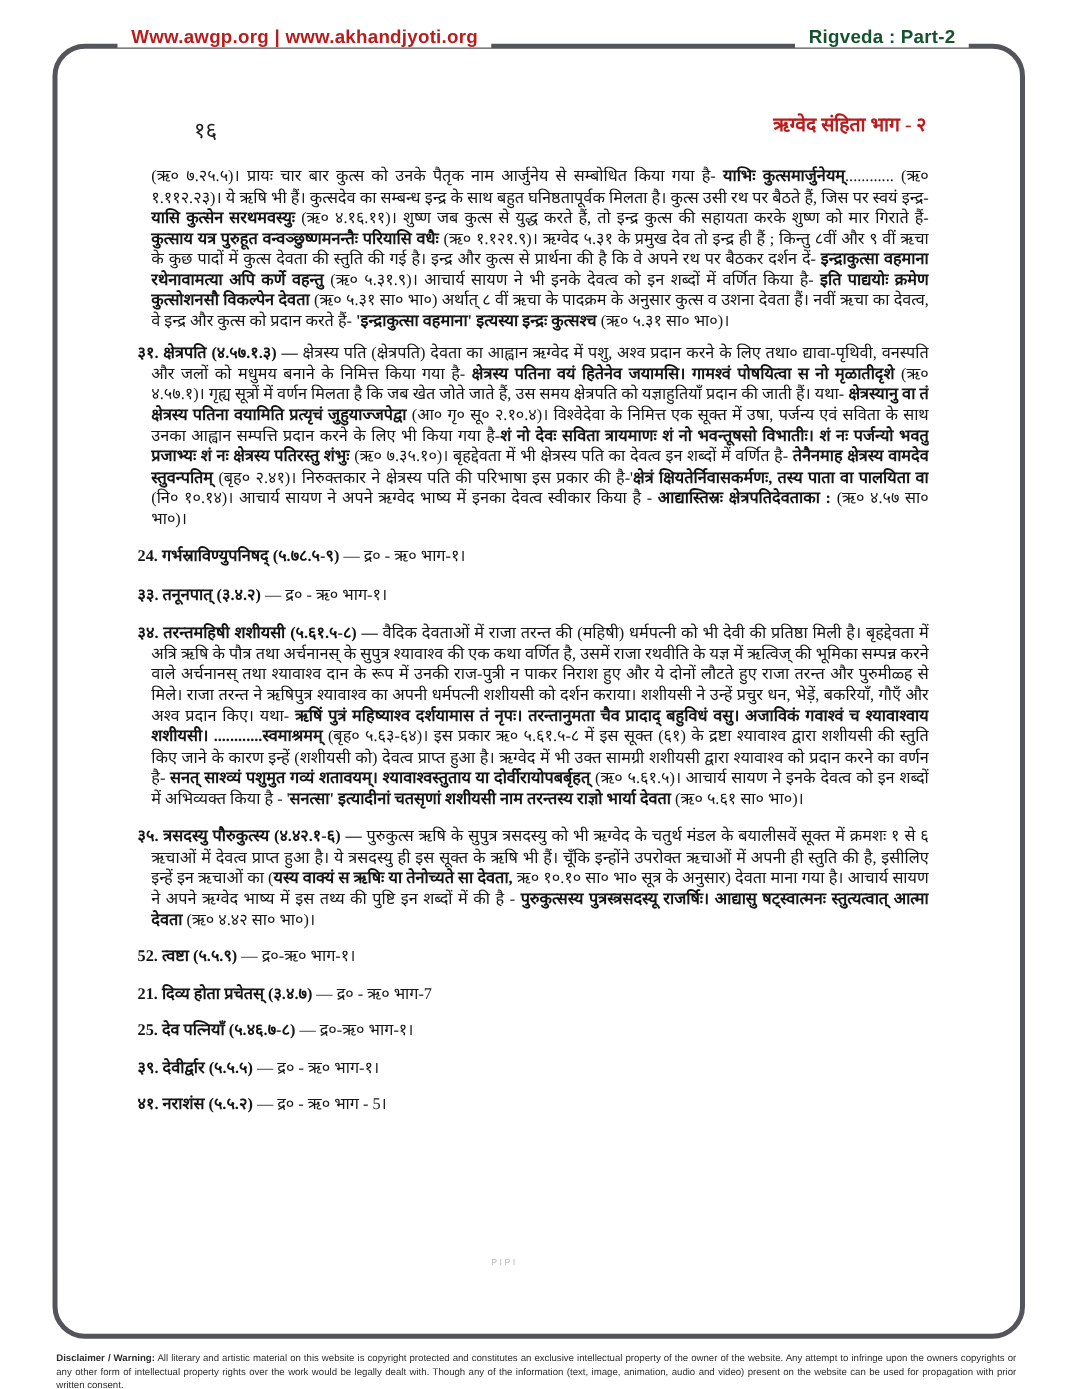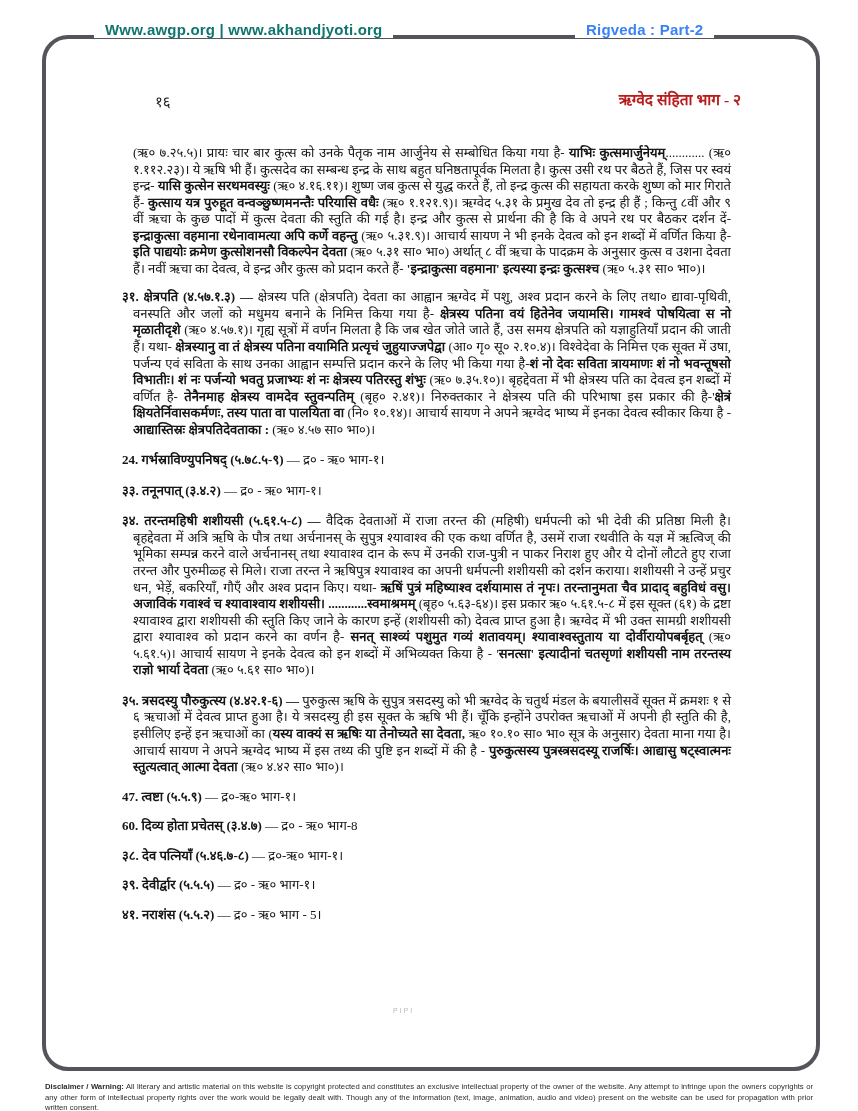--- a/index.html
+++ b/index.html
@@ -9,46 +9,46 @@
     font-family:"Liberation Serif","DejaVu Serif",serif;
     -webkit-font-smoothing:antialiased;
   }
   
   .banner-label {
     position:absolute; top:21px; z-index:3;
     font-family:"Liberation Sans","DejaVu Sans",sans-serif;
     font-weight:bold; font-size:15px; letter-spacing:.2px;
     background:#ffffff; padding:0 11px; white-space:nowrap;
   }
-  .banner-left  { left:94px;  color:#0f766e; }
-  .banner-right { left:575px; color:#3b82f6; }
+  .banner-left  { left:94px;  color:#b91c1c; }
+  .banner-right { left:636px; color:#14532d; }
 
   
   .frame {
     position:absolute; left:42px; top:35px;
     width:770px; height:1028px;
     border:4px solid #54555a; border-radius:26px;
     background:#ffffff; z-index:1;
   }
 
   .page-num {
     position:absolute; left:155px; top:91px; z-index:2;
-    font-size:15px; color:#242424;
+    font-size:18px; color:#242424;
   }
   .page-title {
     position:absolute; right:117px; top:88px; z-index:2;
     font-size:15.5px; font-weight:bold; color:#b91c1c; white-space:nowrap;
   }
 
   .body-text {
     position:absolute; left:110px; top:133px; width:633px; z-index:2;
     font-size:13px; line-height:16.55px; color:#151515;
     text-align:justify; max-height:882px; overflow:hidden;
   }
-  .body-text p { margin:12px; padding-left:11px; }
+  .body-text p { margin:0; padding-left:11px; }
   .body-text p.entry { text-indent:-11px; }
   .body-text .b { font-weight:700; }
   .gap-s { margin-top:9px !important; }
   .gap-m { margin-top:14px !important; }
   .gap-l { margin-top:13px !important; }
 
   .scan-artifact {
     position:absolute; left:393px; top:1007px; z-index:2;
     font-family:"Liberation Sans","DejaVu Sans",sans-serif;
     font-size:7px; color:#b9b9bc; letter-spacing:2px;
@@ -73,23 +73,23 @@
 <div class="page-num">१६</div>
 <div class="page-title">ऋग्वेद संहिता भाग - २</div>
 
 <div class="body-text">
   <p><span>(ऋ० ७.२५.५)। प्रायः चार बार कुत्स को उनके पैतृक नाम आर्जुनेय से सम्बोधित किया गया है- </span><span class="b">याभिः कुत्समार्जुनेयम्</span><span>............ (ऋ० १.११२.२३)। ये ऋषि भी हैं। कुत्सदेव का सम्बन्ध इन्द्र के साथ बहुत घनिष्ठतापूर्वक मिलता है। कुत्स उसी रथ पर बैठते हैं, जिस पर स्वयं इन्द्र- </span><span class="b">यासि कुत्सेन सरथमवस्युः</span><span> (ऋ० ४.१६.११)। शुष्ण जब कुत्स से युद्ध करते हैं, तो इन्द्र कुत्स की सहायता करके शुष्ण को मार गिराते हैं- </span><span class="b">कुत्साय यत्र पुरुहूत वन्वञ्छुष्णमनन्तैः परियासि वधैः</span><span> (ऋ० १.१२१.९)। ऋग्वेद ५.३१ के प्रमुख देव तो इन्द्र ही हैं ; किन्तु ८वीं और ९ वीं ऋचा के कुछ पादों में कुत्स देवता की स्तुति की गई है। इन्द्र और कुत्स से प्रार्थना की है कि वे अपने रथ पर बैठकर दर्शन दें- </span><span class="b">इन्द्राकुत्सा वहमाना रथेनावामत्या अपि कर्णे वहन्तु</span><span> (ऋ० ५.३१.९)। आचार्य सायण ने भी इनके देवत्व को इन शब्दों में वर्णित किया है- </span><span class="b">इति पाद्ययोः क्रमेण कुत्सोशनसौ विकल्पेन देवता</span><span> (ऋ० ५.३१ सा० भा०) अर्थात् ८ वीं ऋचा के पादक्रम के अनुसार कुत्स व उशना देवता हैं। नवीं ऋचा का देवत्व, वे इन्द्र और कुत्स को प्रदान करते हैं- </span><span class="b">'इन्द्राकुत्सा वहमाना' इत्यस्या इन्द्रः कुत्सश्च</span><span> (ऋ० ५.३१ सा० भा०)।</span></p>
   <p class="entry gap-s"><span class="b">३१. क्षेत्रपति (४.५७.१.३) — </span><span>क्षेत्रस्य पति (क्षेत्रपति) देवता का आह्वान ऋग्वेद में पशु, अश्व प्रदान करने के लिए तथा० द्यावा-पृथिवी, वनस्पति और जलों को मधुमय बनाने के निमित्त किया गया है- </span><span class="b">क्षेत्रस्य पतिना वयं हितेनेव जयामसि। गामश्वं पोषयित्वा स नो मृळातीदृशे</span><span> (ऋ० ४.५७.१)। गृह्य सूत्रों में वर्णन मिलता है कि जब खेत जोते जाते हैं, उस समय क्षेत्रपति को यज्ञाहुतियाँ प्रदान की जाती हैं। यथा- </span><span class="b">क्षेत्रस्यानु वा तं क्षेत्रस्य पतिना वयामिति प्रत्यृचं जुहुयाज्जपेद्वा</span><span> (आ० गृ० सू० २.१०.४)। विश्वेदेवा के निमित्त एक सूक्त में उषा, पर्जन्य एवं सविता के साथ उनका आह्वान सम्पत्ति प्रदान करने के लिए भी किया गया है-</span><span class="b">शं नो देवः सविता त्रायमाणः शं नो भवन्तूषसो विभातीः। शं नः पर्जन्यो भवतु प्रजाभ्यः शं नः क्षेत्रस्य पतिरस्तु शंभुः</span><span> (ऋ० ७.३५.१०)। बृहद्देवता में भी क्षेत्रस्य पति का देवत्व इन शब्दों में वर्णित है- </span><span class="b">तेनैनमाह क्षेत्रस्य वामदेव स्तुवन्पतिम्</span><span> (बृह० २.४१)। निरुक्तकार ने क्षेत्रस्य पति की परिभाषा इस प्रकार की है-'</span><span class="b">क्षेत्रं क्षियतेर्निवासकर्मणः,  तस्य पाता वा पालयिता वा</span><span> (नि० १०.१४)। आचार्य सायण ने अपने ऋग्वेद भाष्य में इनका देवत्व स्वीकार किया है -  </span><span class="b">आद्यास्तिस्रः  क्षेत्रपतिदेवताका :</span><span> (ऋ० ४.५७ सा० भा०)।</span></p>
   <p class="entry gap-m"><span class="b">24. गर्भस्राविण्युपनिषद् (५.७८.५-९)</span><span>  —  द्र० - ऋ० भाग-१।</span></p>
   <p class="entry gap-m"><span class="b">३३. तनूनपात् (३.४.२)</span><span>  —  द्र० - ऋ० भाग-१।</span></p>
   <p class="entry gap-m"><span class="b">३४. तरन्तमहिषी शशीयसी (५.६१.५-८) — </span><span>वैदिक देवताओं में राजा तरन्त की (महिषी) धर्मपत्नी को भी देवी की प्रतिष्ठा मिली है। बृहद्देवता में अत्रि ऋषि के पौत्र तथा अर्चनानस् के सुपुत्र श्यावाश्व की एक कथा वर्णित है, उसमें राजा रथवीति के यज्ञ में ऋत्विज् की भूमिका सम्पन्न करने वाले अर्चनानस् तथा श्यावाश्व दान के रूप में उनकी राज-पुत्री न पाकर निराश हुए और ये दोनों लौटते हुए राजा तरन्त और पुरुमीळ्ह से मिले। राजा तरन्त ने ऋषिपुत्र श्यावाश्व का अपनी धर्मपत्नी शशीयसी को दर्शन कराया। शशीयसी ने उन्हें प्रचुर धन, भेड़ें, बकरियाँ, गौएँ और अश्व प्रदान किए। यथा- </span><span class="b">ऋषिं पुत्रं महिष्याश्व दर्शयामास तं नृपः। तरन्तानुमता चैव प्रादाद् बहुविधं वसु। अजाविकं गवाश्वं च श्यावाश्वाय शशीयसी। ............स्वमाश्रमम्</span><span> (बृह० ५.६३-६४)। इस प्रकार ऋ० ५.६१.५-८ में इस सूक्त (६१) के द्रष्टा श्यावाश्व द्वारा शशीयसी की स्तुति किए जाने के कारण इन्हें (शशीयसी को) देवत्व प्राप्त हुआ है। ऋग्वेद में भी उक्त सामग्री शशीयसी द्वारा श्यावाश्व को प्रदान करने का वर्णन है- </span><span class="b">सनत् साश्व्यं पशुमुत गव्यं शतावयम्। श्यावाश्वस्तुताय या दोर्वीरायोपबर्बृहत्</span><span> (ऋ० ५.६१.५)। आचार्य सायण ने इनके देवत्व को इन शब्दों में अभिव्यक्त किया है - '</span><span class="b">सनत्सा' इत्यादीनां चतसृणां शशीयसी नाम तरन्तस्य राज्ञो भार्या देवता</span><span> (ऋ० ५.६१ सा० भा०)।</span></p>
   <p class="entry gap-m"><span class="b">३५. त्रसदस्यु पौरुकुत्स्य (४.४२.१-६) — </span><span>पुरुकुत्स ऋषि के सुपुत्र त्रसदस्यु को भी ऋग्वेद के चतुर्थ मंडल के बयालीसवें सूक्त में क्रमशः १ से ६ ऋचाओं में देवत्व प्राप्त हुआ है। ये त्रसदस्यु ही इस सूक्त के ऋषि भी हैं। चूँकि इन्होंने उपरोक्त ऋचाओं में अपनी ही स्तुति की है, इसीलिए इन्हें इन ऋचाओं का (</span><span class="b">यस्य वाक्यं स ऋषिः या तेनोच्यते सा देवता,</span><span> ऋ० १०.१० सा० भा० सूत्र के अनुसार) देवता माना गया है। आचार्य सायण ने अपने ऋग्वेद भाष्य में इस तथ्य की पुष्टि इन शब्दों में की है - </span><span class="b">पुरुकुत्सस्य पुत्रस्त्रसदस्यू राजर्षिः। आद्यासु षट्स्वात्मनः स्तुत्यत्वात् आत्मा देवता</span><span> (ऋ० ४.४२ सा० भा०)।</span></p>
-  <p class="entry gap-l"><span class="b">47. त्वष्टा (५.५.९)</span><span>  — द्र०-ऋ० भाग-१।</span></p>
-  <p class="entry gap-l"><span class="b">60. दिव्य होता प्रचेतस् (३.४.७)</span><span>  —  द्र० - ऋ० भाग-8</span></p>
-  <p class="entry gap-l"><span class="b">३८. देव पत्नियाँ (५.४६.७-८)</span><span>  —  द्र०-ऋ० भाग-१।</span></p>
+  <p class="entry gap-l"><span class="b">52. त्वष्टा (५.५.९)</span><span>  — द्र०-ऋ० भाग-१।</span></p>
+  <p class="entry gap-l"><span class="b">21. दिव्य होता प्रचेतस् (३.४.७)</span><span>  —  द्र० - ऋ० भाग-7</span></p>
+  <p class="entry gap-l"><span class="b">25. देव पत्नियाँ (५.४६.७-८)</span><span>  —  द्र०-ऋ० भाग-१।</span></p>
   <p class="entry gap-l"><span class="b">३९. देवीर्द्वार (५.५.५)</span><span> — द्र०  - ऋ० भाग-१।</span></p>
   <p class="entry gap-l"><span class="b">४१. नराशंस (५.५.२)</span><span>  — द्र० - ऋ० भाग - 5।</span></p>
 </div>
 
 <div class="scan-artifact">PIPI</div>
 
 <div class="disclaimer">
   <span class="lbl">Disclaimer / Warning:</span><span> All literary and artistic material on this website is copyright protected and constitutes an exclusive intellectual property of the owner of the website. Any attempt to infringe upon the owners copyrights or any other form of  intellectual property rights over the work would be legally dealt with. Though any of the information (text, image, animation, audio and video) present on the website can be used for propagation with prior written consent.</span>
 </div>
 

